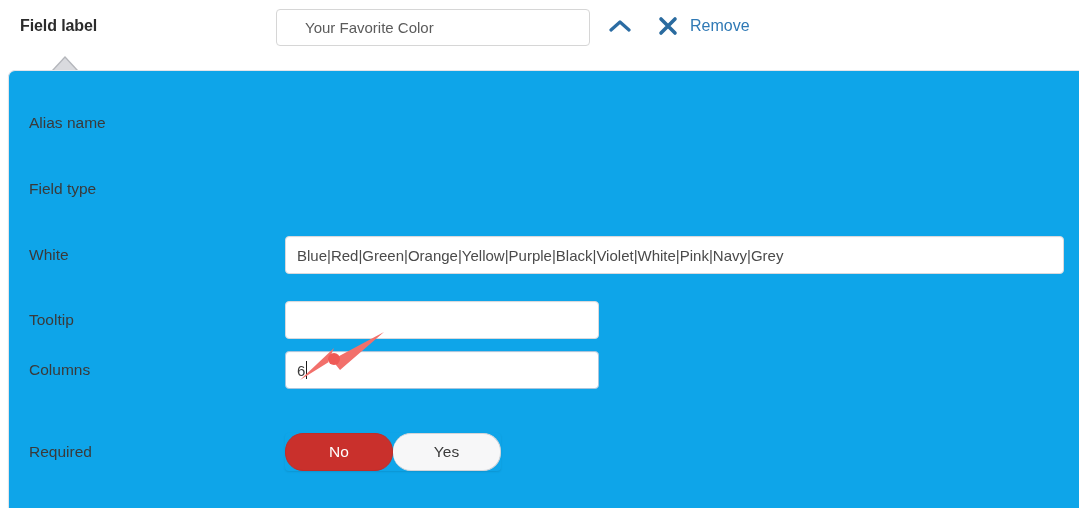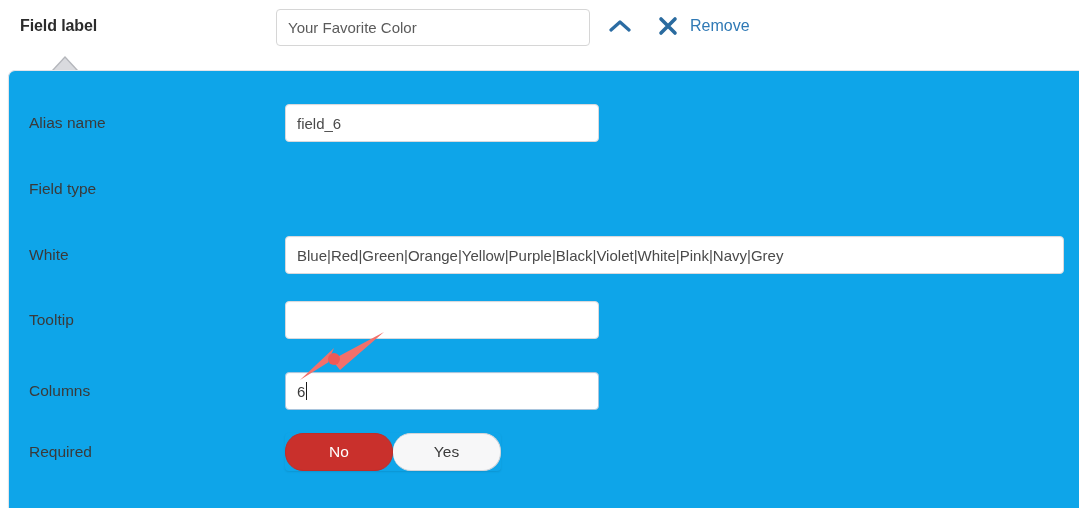--- a/index.html
+++ b/index.html
@@ -40,21 +40,21 @@
     top: 9px;
     width: 314px;
     height: 37px;
     box-sizing: border-box;
     border: 1px solid #d6d6d6;
     border-radius: 4px;
     background: #ffffff;
     font-family: "Liberation Sans", sans-serif;
     font-size: 15px;
     color: #5b5b5b;
-    padding: 0 11px;
+    padding: 0 28px;
     outline: none;
   }
   .header-actions {
     position: absolute;
     left: 608px;
     top: 14px;
     display: flex;
     align-items: flex-start;
     height: 26px;
   }
@@ -282,38 +282,37 @@
   </div>
 </div>
 
 <div class="panel-caret"></div>
 <div class="panel-caret-inner"></div>
 
 <div class="panel">
 
   <div class="row" style="top:32px;">
     <div class="row-label">Alias name</div>
-    <input class="field wide" type="text" style="top: 1px;" value="field_6">
   </div>
 
   <div class="row" style="top:98px;">
     <div class="row-label">Field type</div>
   </div>
 
   <div class="row" style="top:164px;">
     <div class="row-label">White</div>
     <input class="field values" type="text" style="top: 1px;" value="Blue|Red|Green|Orange|Yellow|Purple|Black|Violet|White|Pink|Navy|Grey">
   </div>
 
   <div class="row" style="top:229px;">
     <div class="row-label">Tooltip</div>
     <input class="field wide" type="text" style="top: 1px;" value="">
   </div>
 
-  <div class="row" style="top:300px;text-decoration:underline;">
+  <div class="row" style="top:279px;text-decoration:underline;">
     <div class="row-label">Columns</div>
     <div class="field wide focused" style="top:1px;">
       <span class="columns-inner">
         <span>6</span>
           <span class="text-cursor"></span>
       </span>
     </div>
   </div>
 
   <div class="row" style="top:361px;">

